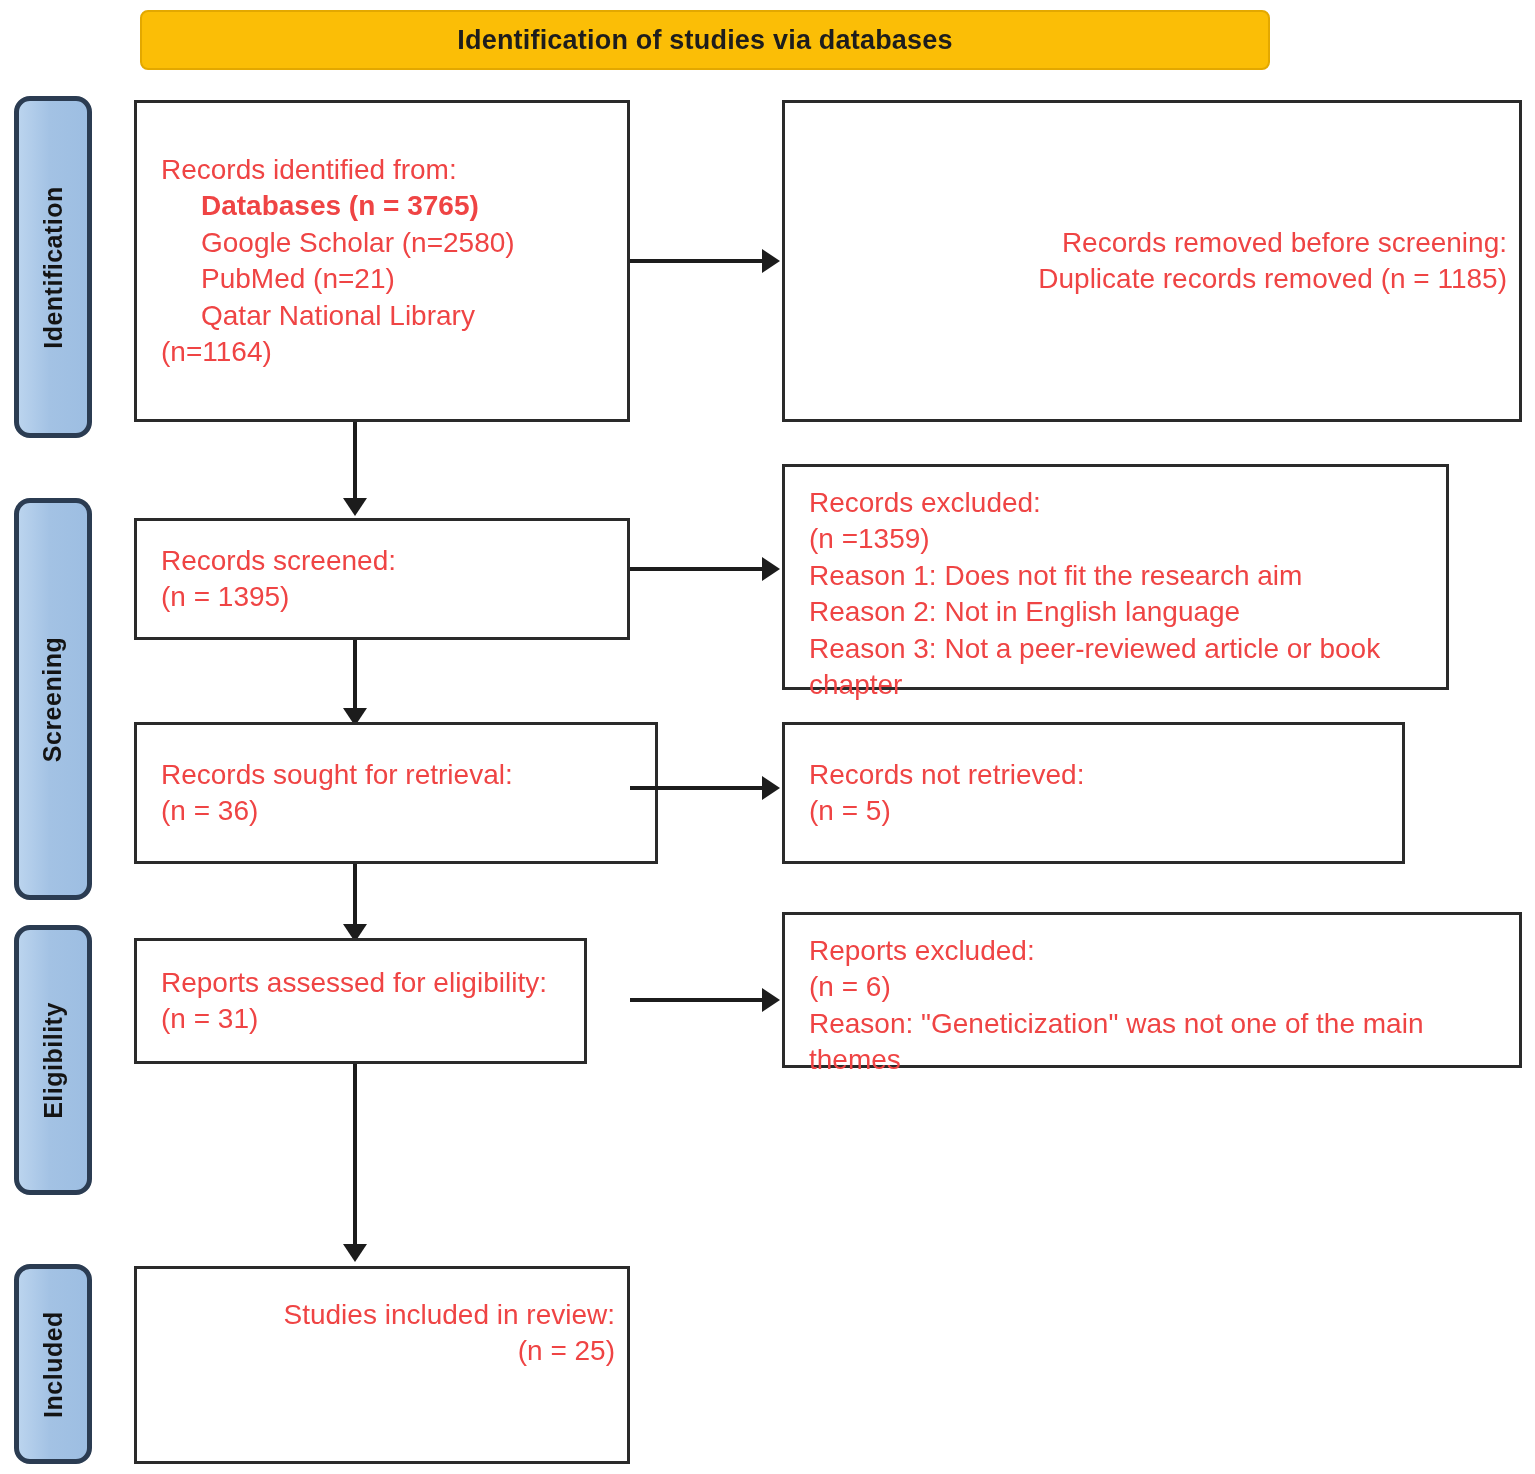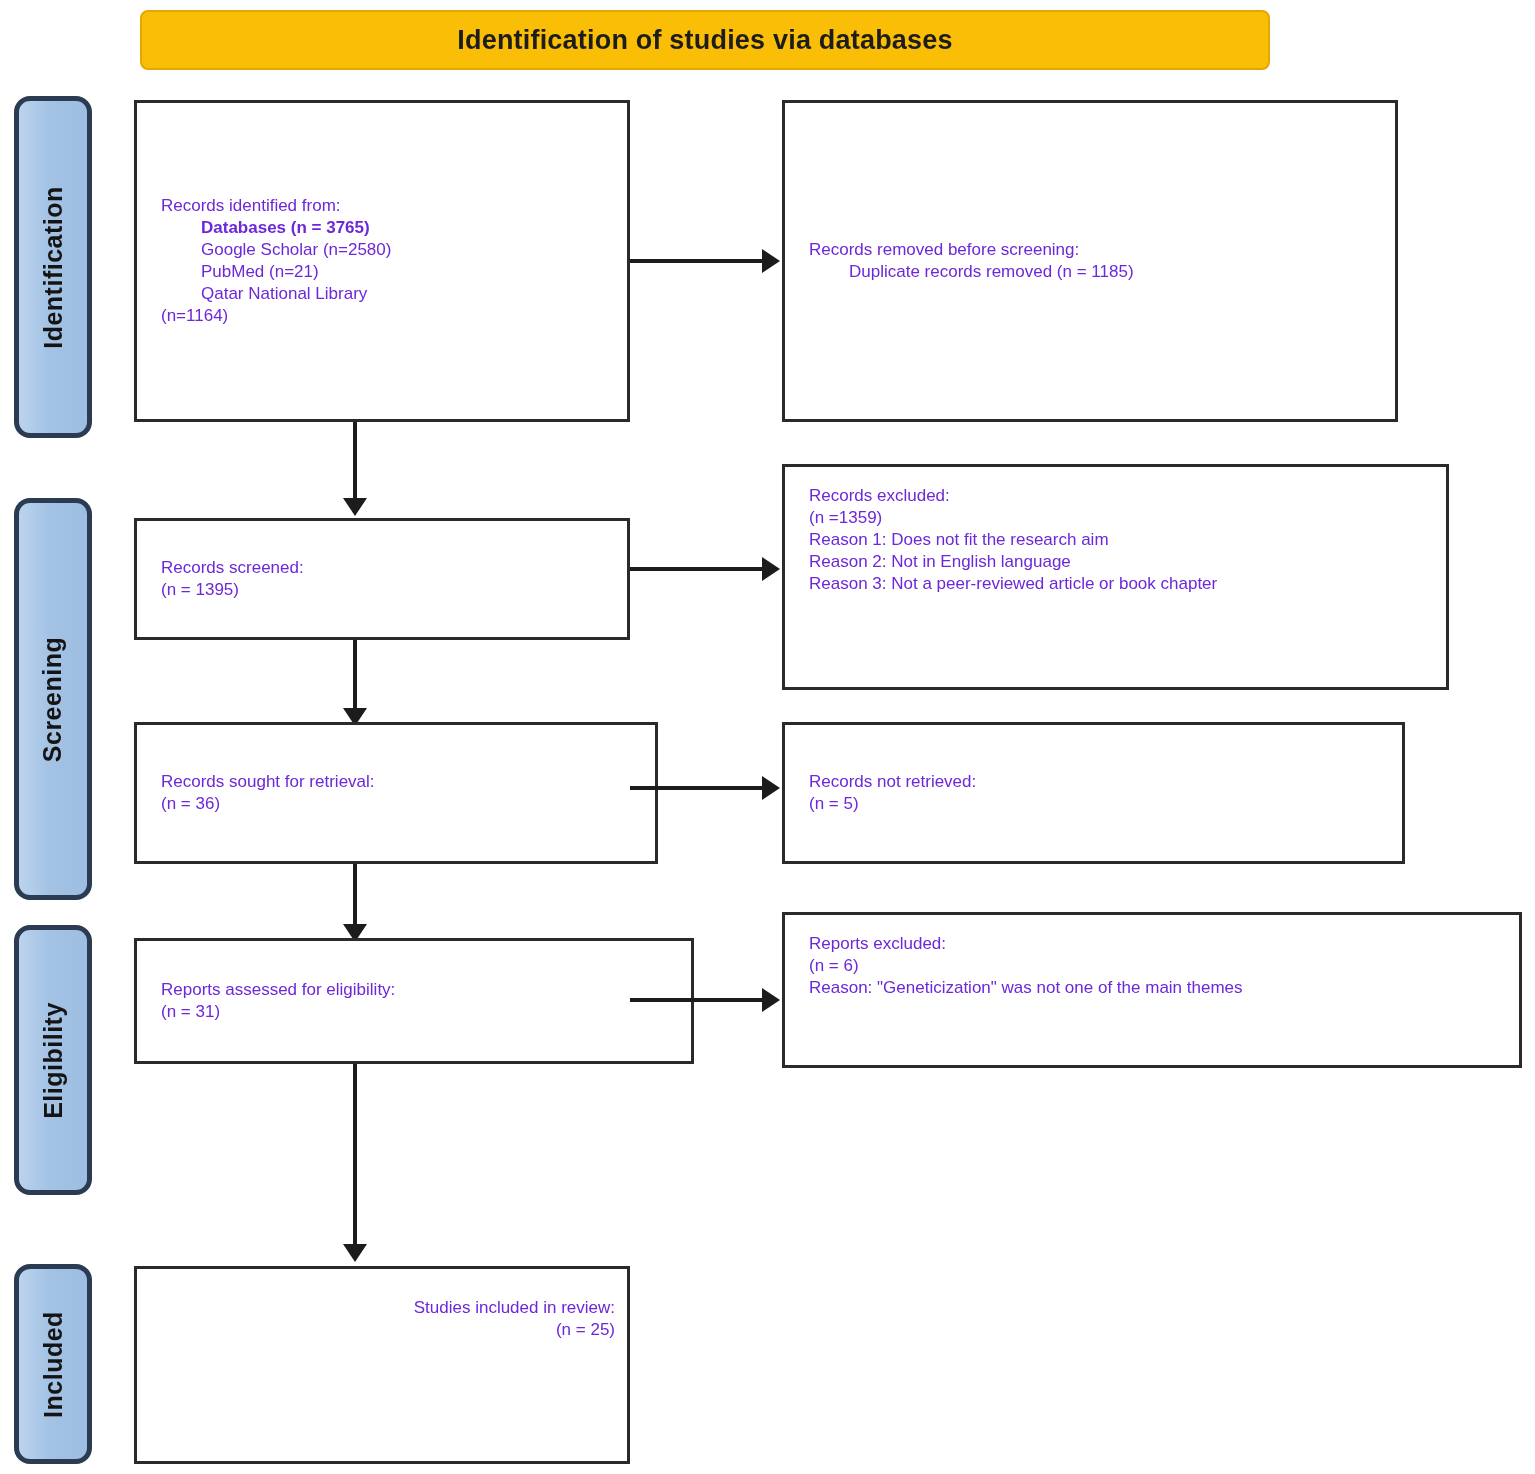--- a/index.html
+++ b/index.html
@@ -69,23 +69,23 @@
     position: absolute;
     background: #ffffff;
     border: 3px solid #2a2a2a;
     box-sizing: border-box;
     padding: 0;
   }
   .flow-box-inner {
     position: absolute;
     left: 24px;
     right: 12px;
-    font-size: 17px;
+    font-size: 28px;
     line-height: 1.30;
-    color: #6d28d9;
+    color: #ef4444;
   }
   .flow-box-inner.v-center {
     top: 50%;
     transform: translateY(-50%);
   }
   .flow-box-inner.v-top {
     top: 18px;
   }
   .ln { display: block; white-space: pre-wrap; }
   .ln.indent { padding-left: 40px; }
@@ -145,21 +145,21 @@
     <div class="flow-box-inner v-center">
       <span class="ln">Records identified from:</span>
       <span class="ln indent bold">Databases (n = 3765)</span>
       <span class="ln indent">Google Scholar (n=2580)</span>
       <span class="ln indent">PubMed (n=21)</span>
       <span class="ln indent">Qatar National Library</span>
       <span class="ln">(n=1164)</span>
     </div>
   </div>
 
-  <div class="flow-box" style="left:782px; top:100px; width:616px; height:322px;">
+  <div class="flow-box" style="left:782px; top:100px; width:740px; height:322px;text-align:right;">
     <div class="flow-box-inner v-center">
       <span class="ln">Records removed before screening:</span>
       <span class="ln indent">Duplicate records removed (n = 1185)</span>
     </div>
   </div>
 
   <div class="h-line" style="left:630px; top:259px; width:134px;"></div>
   <div class="h-arrowhead" style="left:762px; top:249px;"></div>
 
   <div class="v-line" style="left:353px; top:422px; height:82px;"></div>
@@ -201,21 +201,21 @@
       <span class="ln">(n = 5)</span>
     </div>
   </div>
 
   <div class="h-line" style="left:630px; top:786px; width:134px;"></div>
   <div class="h-arrowhead" style="left:762px; top:776px;"></div>
 
   <div class="v-line" style="left:353px; top:864px; height:68px;"></div>
   <div class="v-arrowhead" style="left:343px; top:924px;"></div>
 
-  <div class="flow-box" style="left:134px; top:938px; width:560px; height:126px;">
+  <div class="flow-box" style="left:134px; top:938px; width:453px; height:126px;">
     <div class="flow-box-inner v-center">
       <span class="ln">Reports assessed for eligibility:</span>
       <span class="ln">(n = 31)</span>
     </div>
   </div>
 
   <div class="flow-box" style="left:782px; top:912px; width:740px; height:156px;">
     <div class="flow-box-inner v-top">
       <span class="ln">Reports excluded:</span>
       <span class="ln">(n = 6)</span>

